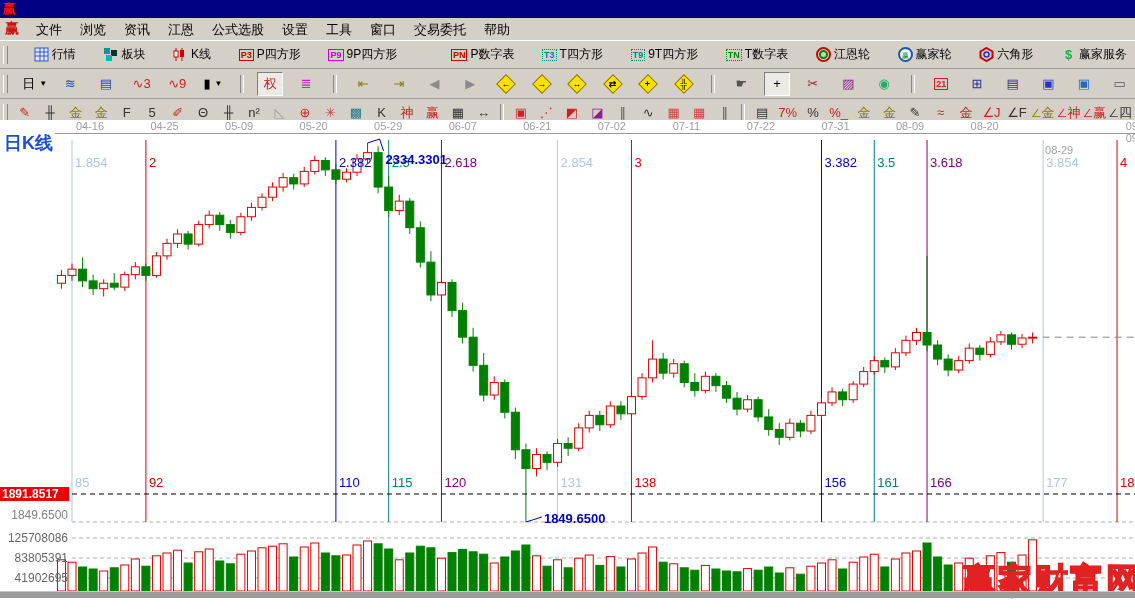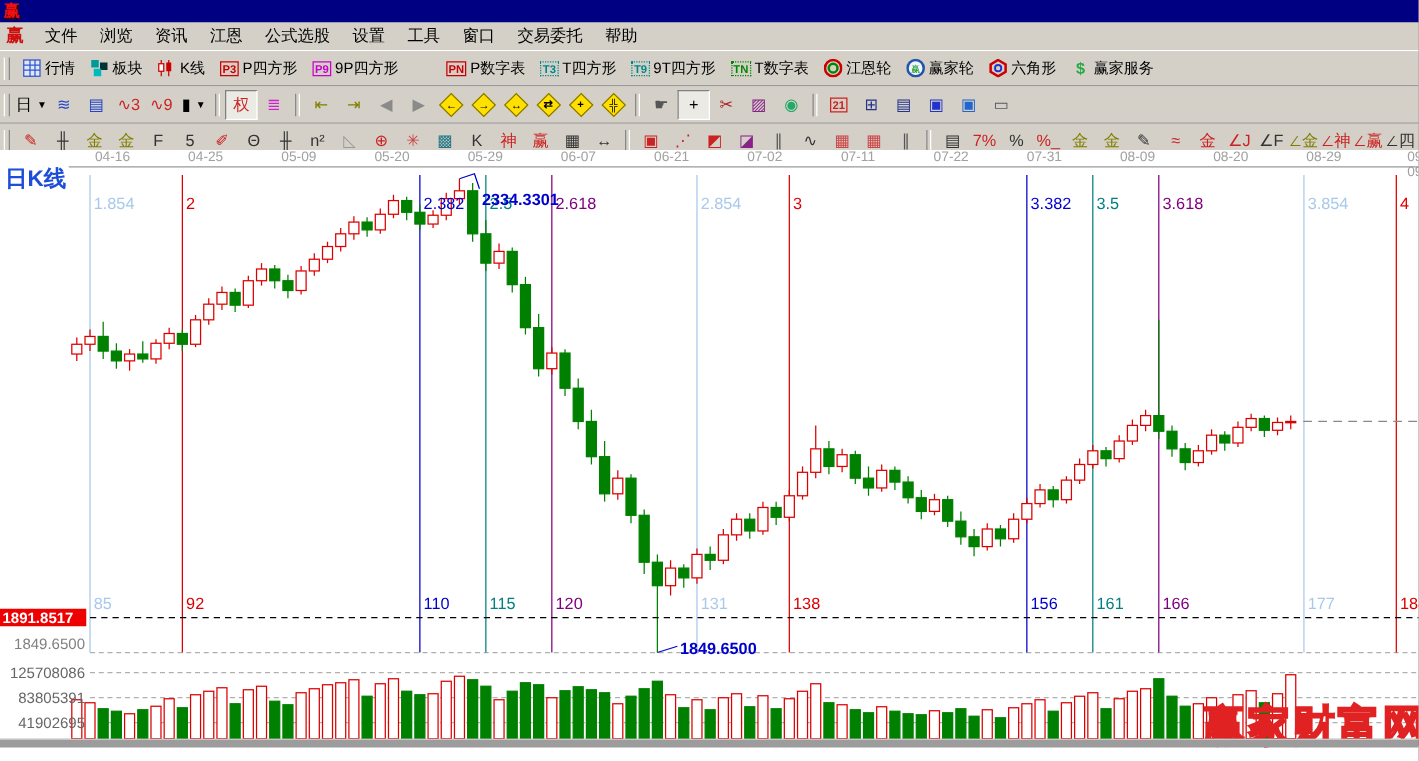--- a/index.html
+++ b/index.html
@@ -7,21 +7,21 @@
        font-family:"Liberation Sans",sans-serif;-webkit-font-smoothing:none;}
   
   .titlebar{height:18px;background:#000082;display:flex;align-items:center;padding-left:3px;}
   .titlebar .logo{color:#ee1111;font-weight:bold;font-size:13px;margin-right:4px;text-shadow:1px 1px 0 #400;}
   .titlebar .title{color:#fff;font-weight:bold;font-size:12px;white-space:nowrap;}
   
   .menubar{height:22px;display:flex;align-items:center;border-bottom:1px solid #fff;background:#d4d0c8;}
   .menubar .logo{color:#cc1111;font-weight:bold;font-size:14px;padding:0 8px 0 5px;}
   .menu-item{font-size:13px;color:#000;padding:2px 9px;cursor:default;}
   
-  .toolbar{display:flex;align-items:center;background:#d4d0c8;border-bottom:1px solid #9a9a9a;padding:1px 2px;}
+  .toolbar{display:flex;align-items:center;background:#d4d0c8;border-bottom:1px solid #9a9a9a;padding:1px 2px;justify-content:space-between;}
   .tb1{height:25px;} .tb2{height:27px;} .tb3{height:25px;}
   .grip{width:3px;height:18px;border-left:1px solid #fff;border-right:1px solid #888;margin:0 4px 0 1px;}
   .sep{width:2px;height:18px;border-left:1px solid #888;border-right:1px solid #fff;margin:0 4px;}
   .tbtn{display:flex;align-items:center;gap:3px;padding:1px 5px;border:1px solid transparent;height:20px;
         font-size:12px;color:#000;cursor:default;white-space:nowrap;}
   .tbtn.pressed{background:#eceae5;border-color:#808080 #fff #fff #808080;}
   .ibtn{width:24px;justify-content:center;padding:1px 0;}
   .glyph{font-size:13px;line-height:16px;}
   .badge{font-size:9px;font-weight:bold;border:1px solid;padding:0 1px;line-height:10px;}
   .badge.dotted{border-style:dotted;}
@@ -407,21 +407,21 @@
         <span style="left: 313.65px;">05-20</span>
         <span style="left: 388.2px;">05-29</span>
         <span style="left: 462.75px;">06-07</span>
         <span style="left: 537.3px; text-align: right;">06-21</span>
         <span style="left: 611.85px;">07-02</span>
         <span style="left: 686.4px;">07-11</span>
         <span style="left: 760.95px;">07-22</span>
         <span style="left: 835.5px;">07-31</span>
         <span style="left: 910.05px;">08-09</span>
         <span style="left: 984.6px;">08-20</span>
-        <span style="left: 1059.15px;">08-29</span>
+        <span style="left: 1059.15px; margin-top: 24px;">08-29</span>
         <span style="left: 1133.7px;">09-09</span>
       </div>
     <div class="date-line"></div>
     <svg id="chart-svg" width="1135" height="489">
         <line x1="72" y1="402" x2="1135" y2="402" stroke="#b0b0b0" stroke-dasharray="4 3"></line>
         <line x1="72" y1="418" x2="1135" y2="418" stroke="#b0b0b0" stroke-dasharray="4 3"></line>
         <line x1="72" y1="438" x2="1135" y2="438" stroke="#b0b0b0" stroke-dasharray="4 3"></line>
         <line x1="72" y1="458" x2="1135" y2="458" stroke="#b0b0b0" stroke-dasharray="4 3"></line>
         <line x1="72" y1="20" x2="72" y2="402" stroke="#a9c9ea" stroke-width="1"></line>
         <line x1="145.892" y1="20" x2="145.892" y2="402" stroke="#dd0000" stroke-width="1"></line>

